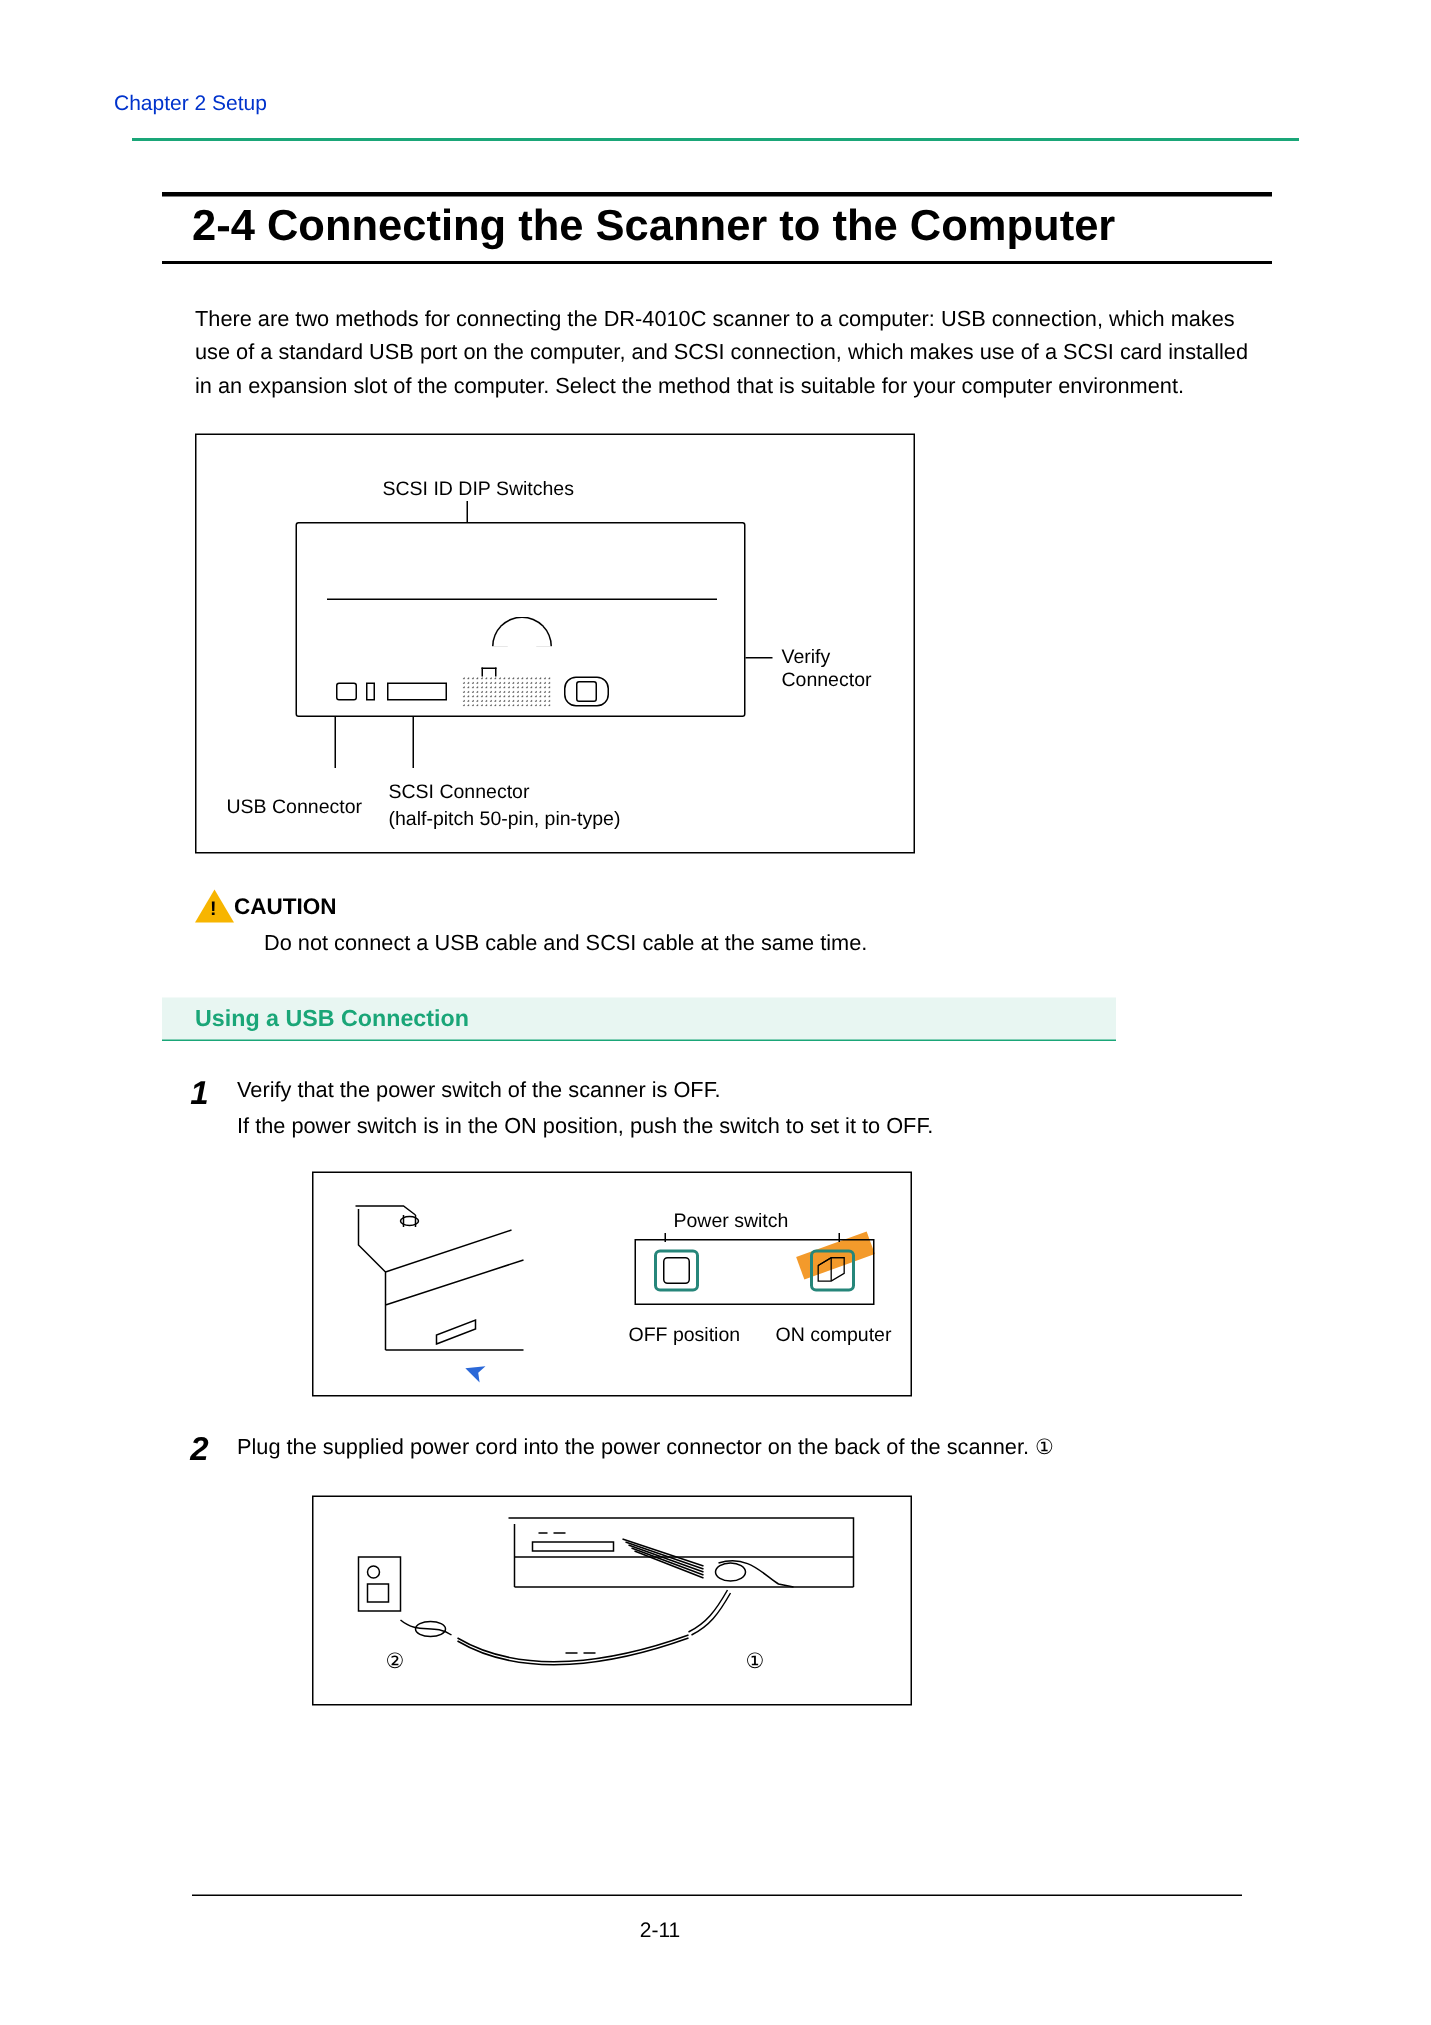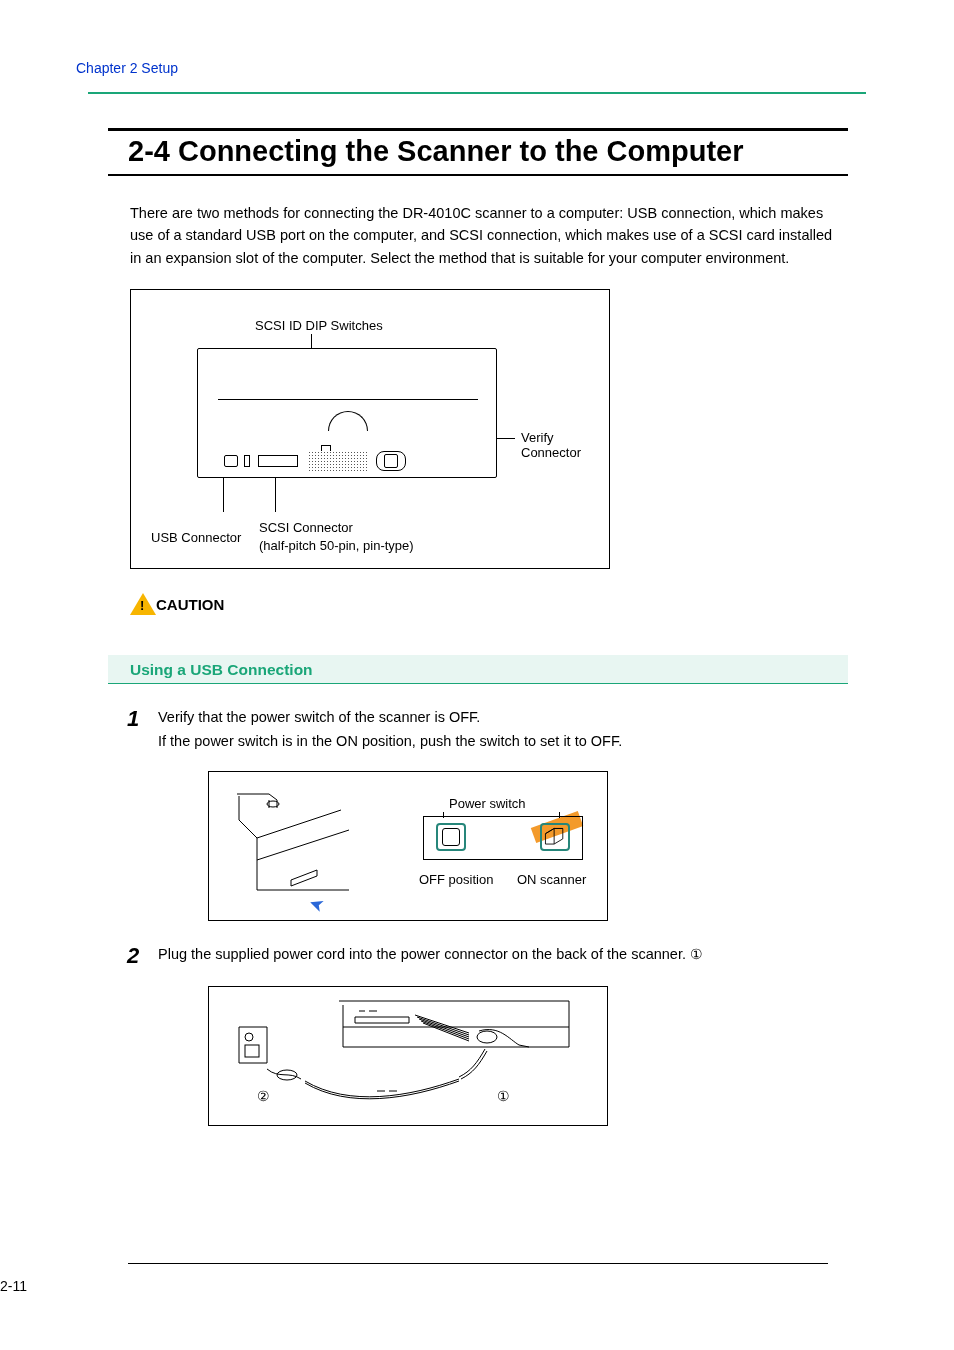--- a/index.html
+++ b/index.html
@@ -93,28 +93,28 @@
     position:relative;
   }
   .caution-icon::after{
     content:"!";
     position:absolute; left:-3px; top:5px; font-weight:bold; color:#000; font-size:13px;
   }
   .caution-title { font-weight:bold; font-size:15px;}
   .caution-text { margin:6px 0 0 68px; font-size:14.5px;}
 
   .subheading {
-    margin:40px 0 0 0;
+    margin:28px 0 0 0;
     background:#e8f6f2;
     border-bottom:1px solid #1aa678;
     padding:6px 0 4px 22px;
     color:#1aa678;
     font-weight:bold;
     font-size:15.5px;
-    width:740px;
+    width:636px;
   }
 
   .step {
     display:flex;
     margin:22px 0 0 0;
   }
   .step-num {
     width:50px;
     font-size:22px;
     font-weight:bold;
@@ -162,21 +162,21 @@
     bottom:86px;
     left:128px;
     width:700px;
     height:1px;
     background:#000;
   }
   .page-num {
     position:absolute;
     bottom:56px;
     left:0; width:880px;
-    text-align:left;
+    text-align:center;
     font-size:14px;
   }
   .circled { font-size:14px; }
 </style>
 </head>
 <body>
 
 <div class="header-link">Chapter 2   Setup</div>
 <div class="header-rule"></div>
 
@@ -209,20 +209,21 @@
     <div class="fig1-scsi-line"></div>
     <div class="fig1-usb-label">USB Connector</div>
     <div class="fig1-scsi-label">SCSI Connector</div>
     <div class="fig1-scsi-sub">(half-pitch 50-pin, pin-type)</div>
   </div>
 
   <div class="caution-row">
     <div class="caution-icon"></div>
     <div class="caution-title">CAUTION</div>
   </div>
+  <div class="caution-text">Do not connect a USB cable and SCSI cable at the same time.</div>
 
   <div class="subheading">Using a USB Connection</div>
 
   <div class="step">
     <div class="step-num">1</div>
     <div class="step-body">
       <div>Verify that the power switch of the scanner is OFF.</div>
       <div>If the power switch is in the ON position, push the switch to set it to OFF.</div>
 
       <div class="figure2">
@@ -241,21 +242,21 @@
             </div>
           <div class="f2-on">
             <div class="f2-on-bg"></div>
             <svg viewBox="0 0 30 28" style="position:absolute;top:0;left:0;">
               <path d="M4 22 L4 10 L14 4 L24 4 L24 16 L14 22 Z" fill="none" stroke="#000"></path>
               <path d="M4 10 L14 4 M14 22 L14 4 M14 4 L24 4" fill="none" stroke="#000"></path>
             </svg>
           </div>
         </div>
         <div class="f2-off-lbl">OFF position</div>
-        <div class="f2-on-lbl">ON scanner</div>
+        <div class="f2-on-lbl">ON computer</div>
       </div>
     </div>
   </div>
 
   <div class="step">
     <div class="step-num">2</div>
     <div class="step-body">
       <span>Plug the supplied power cord into the power connector on the back of the scanner. </span><span class="circled">①</span>
 
       <div class="figure3">

